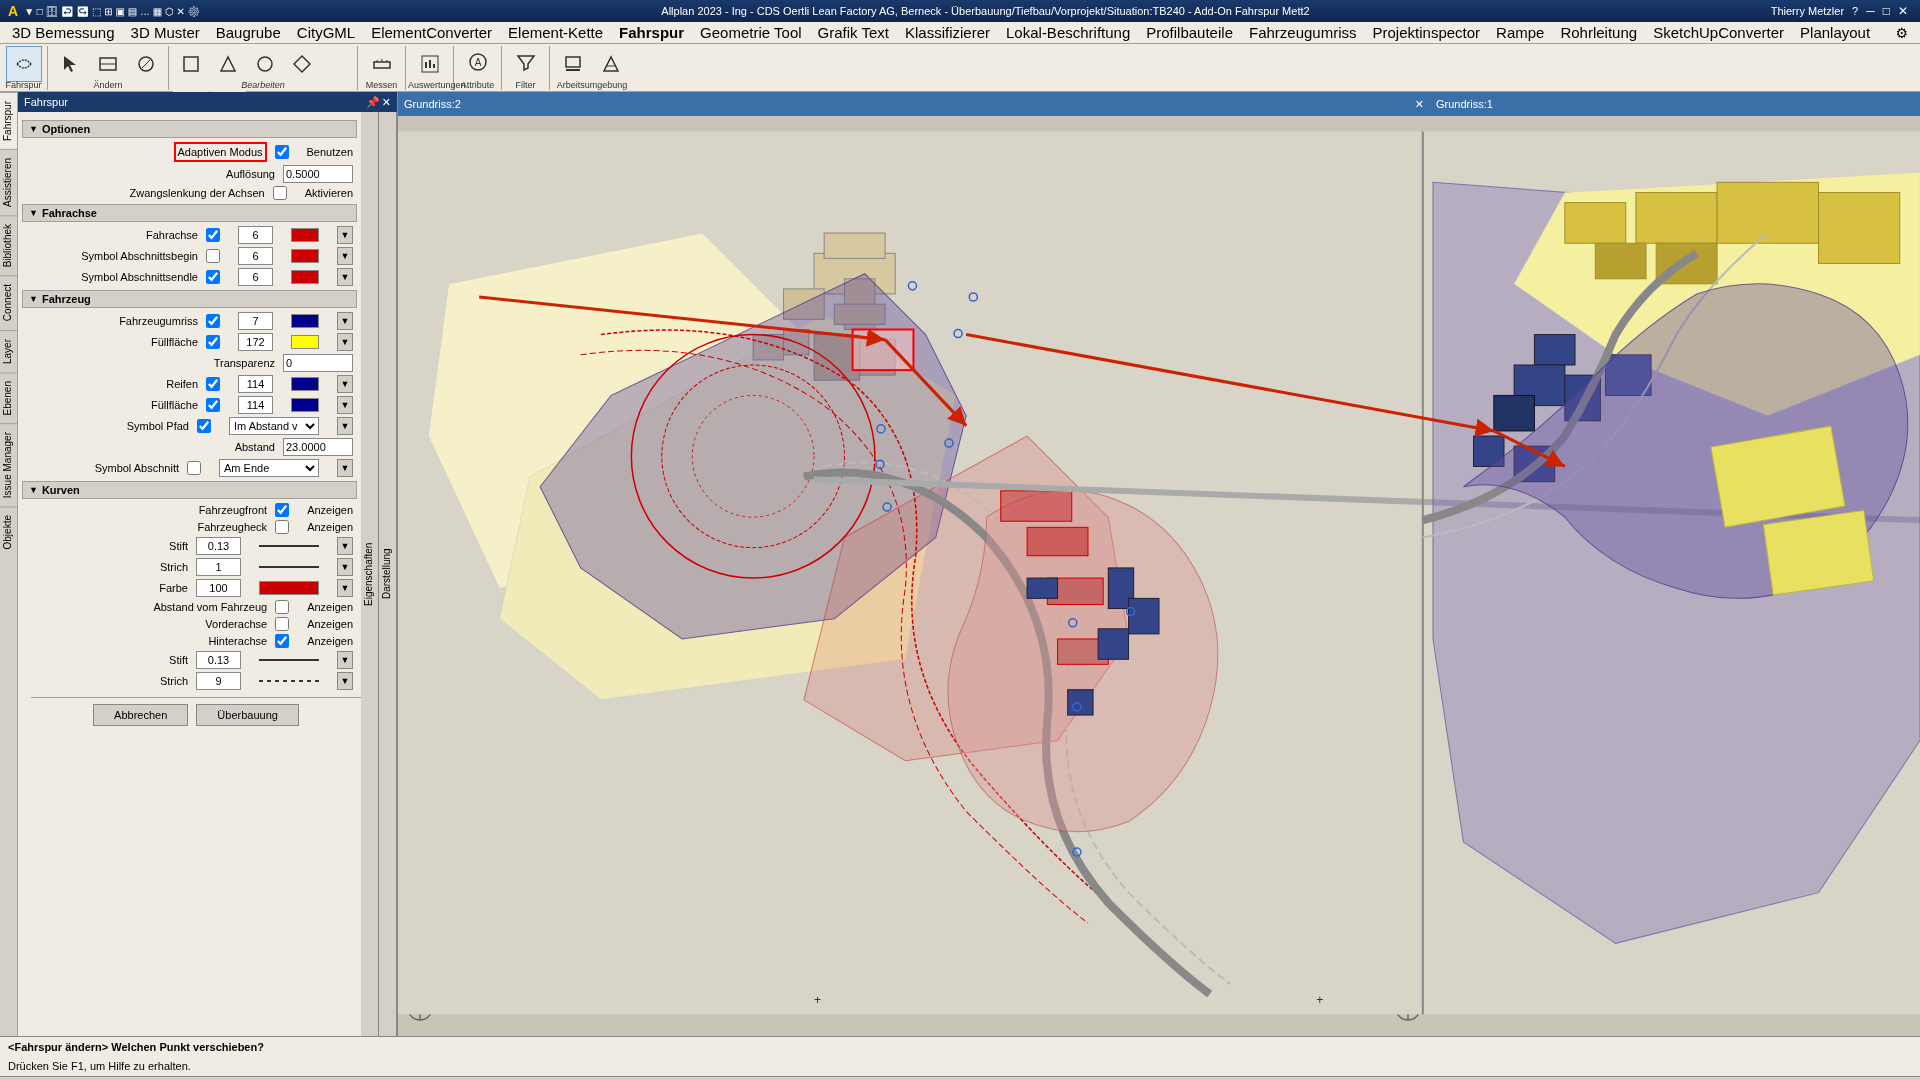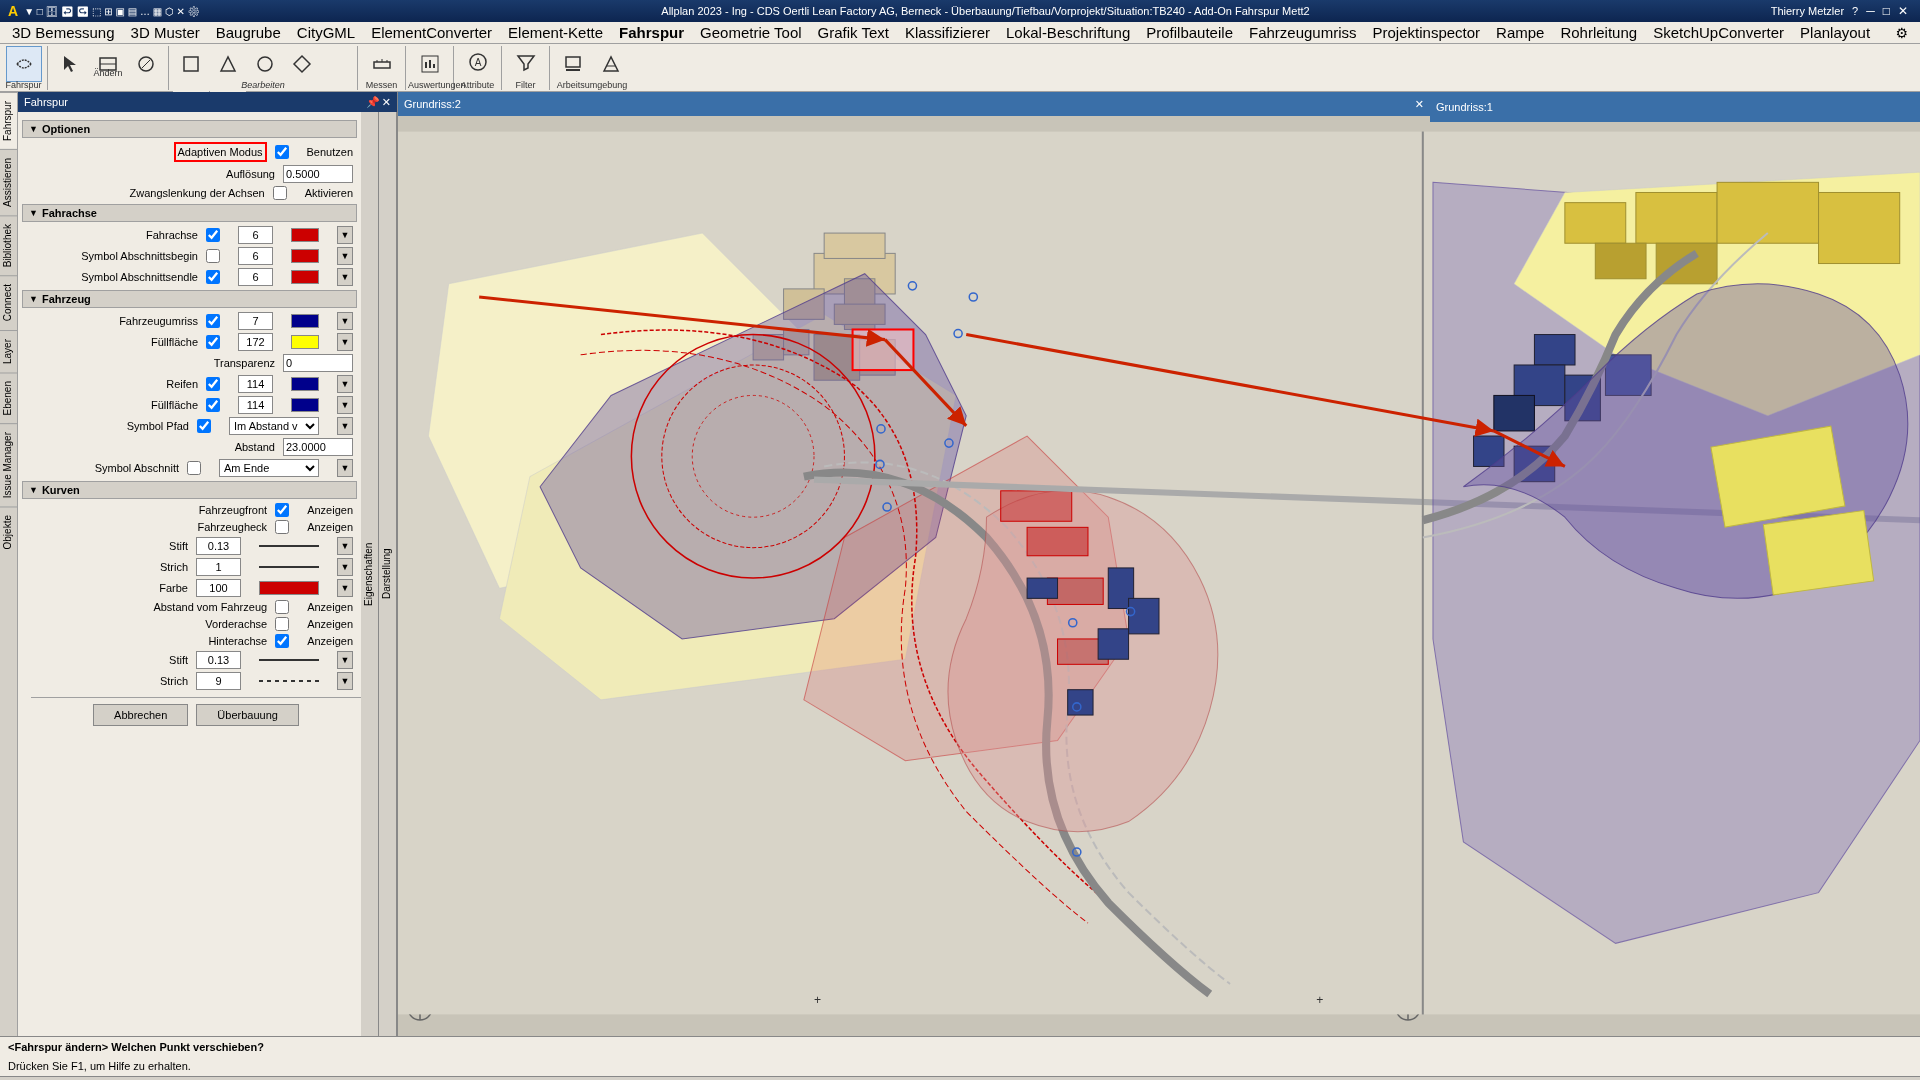--- a/index.html
+++ b/index.html
@@ -368,21 +368,21 @@
             <line x1="2" y1="10" x2="18" y2="10" stroke="#333" stroke-width="1"></line>
           </svg>
       </button>
       <button class="toolbar-btn">
         <svg viewBox="0 0 20 20">
             <circle cx="10" cy="10" r="7" fill="none" stroke="#333" stroke-width="1.5"></circle>
             <path d="M6 14 L14 6" stroke="#333" stroke-width="1"></path>
           </svg>
       </button>
     </div>
-    <span style="font-size:9px;position:absolute;bottom:12px;width:100%;text-align:center;color:#333;">Ändern</span>
+    <span style="font-size:9px;position:absolute;bottom:0;width:100%;text-align:center;color:#333;">Ändern</span>
   </div>
 
   <div class="toolbar-group" style="position:relative;flex-direction:column;align-items:center;padding-bottom:12px;min-width:180px;">
     <div style="display:flex;gap:1px;flex-wrap:wrap;max-width:180px;">
       <button class="toolbar-btn">
           <svg viewBox="0 0 20 20">
             <rect x="3" y="3" width="14" height="14" fill="none" stroke="#333" stroke-width="1.5"></rect>
           </svg>
         </button>
       <button class="toolbar-btn">
@@ -762,21 +762,21 @@
 
   <div id="canvas-area">
 
     <div style="position:absolute;top:0;left:0;right:490px;height:24px;background:#3a6fa8;display:flex;align-items:center;justify-content:space-between;padding:0 6px;">
       <span style="color:white;font-size:11px;">Grundriss:2</span>
       <div style="display:flex;gap:4px;">
         <span style="color:white;font-size:11px;">✕</span>
       </div>
     </div>
 
-    <div style="position:absolute;top:0;right:0;width:490px;height:30px;background:#3a6fa8;display:flex;align-items:center;justify-content:space-between;padding:0 6px;">
+    <div style="position:absolute;top:0;right:0;width:490px;height:24px;background:#3a6fa8;display:flex;align-items:center;justify-content:space-between;padding:0 6px;">
       <span style="color:white;font-size:11px;">Grundriss:1</span>
     </div>
 
     <div style="position:absolute;bottom:12px;left:8px;">
       <svg width="28" height="28" viewBox="0 0 28 28">
         <circle cx="14" cy="14" r="12" fill="none" stroke="#666" stroke-width="1.5"></circle>
         <circle cx="14" cy="14" r="3" fill="#666"></circle>
         <line x1="14" y1="2" x2="14" y2="8" stroke="#666" stroke-width="1.5"></line>
         <line x1="14" y1="20" x2="14" y2="26" stroke="#666" stroke-width="1.5"></line>
         <line x1="2" y1="14" x2="8" y2="14" stroke="#666" stroke-width="1.5"></line>

